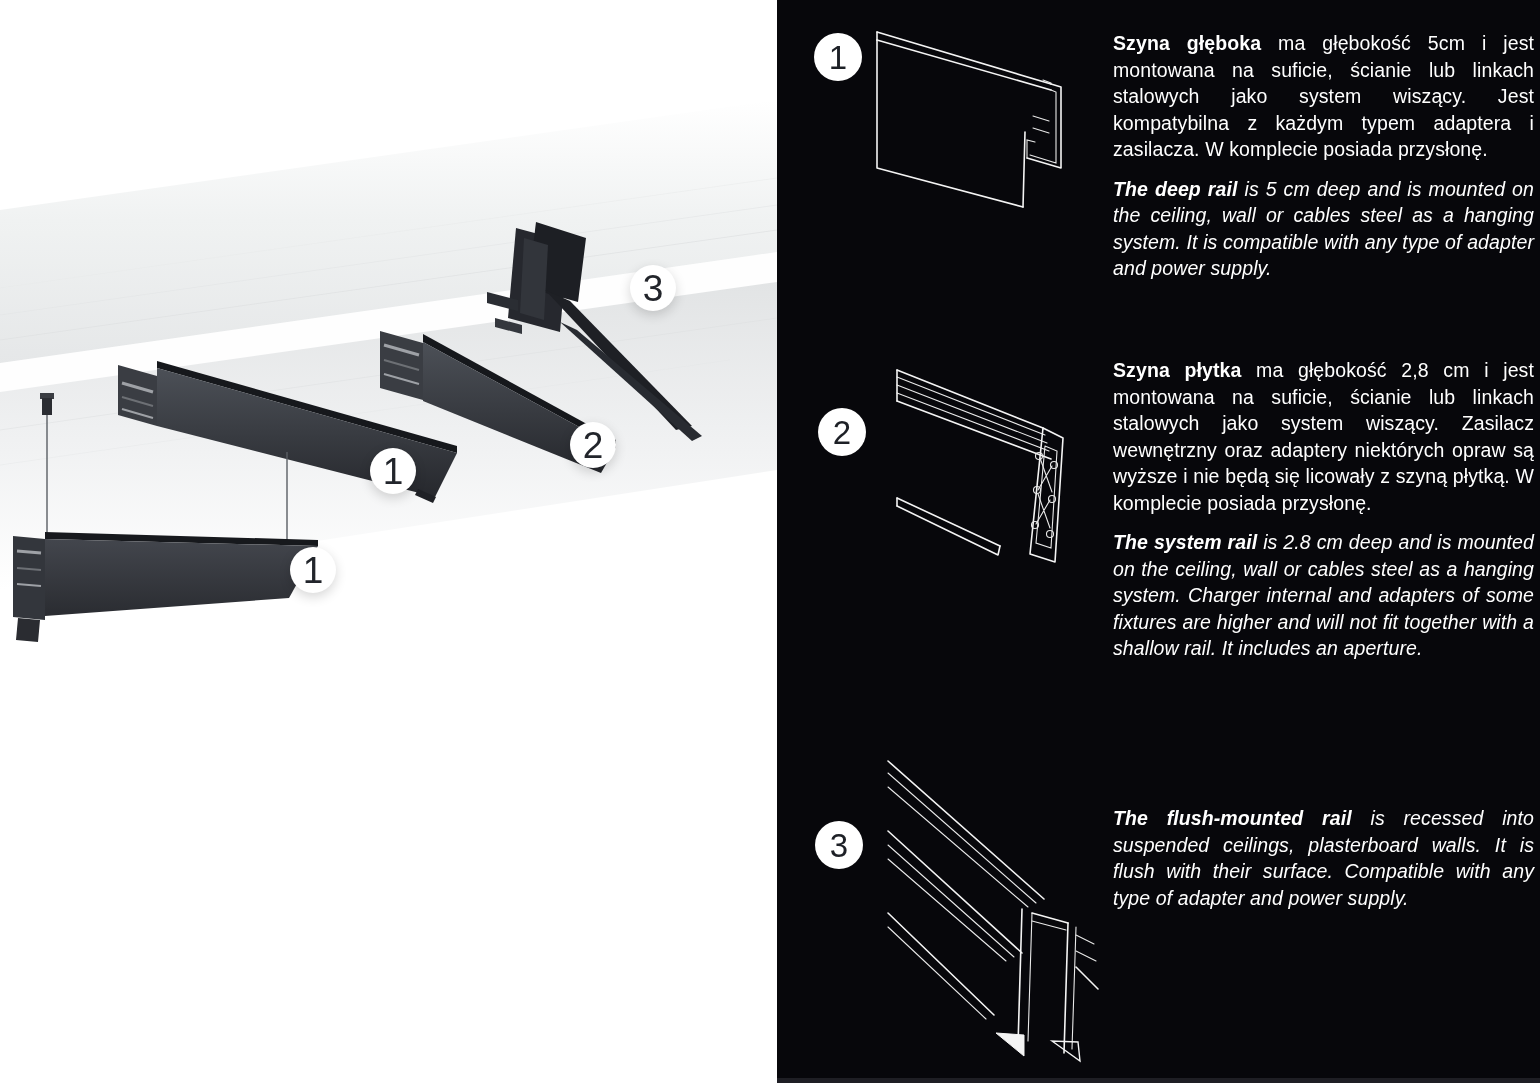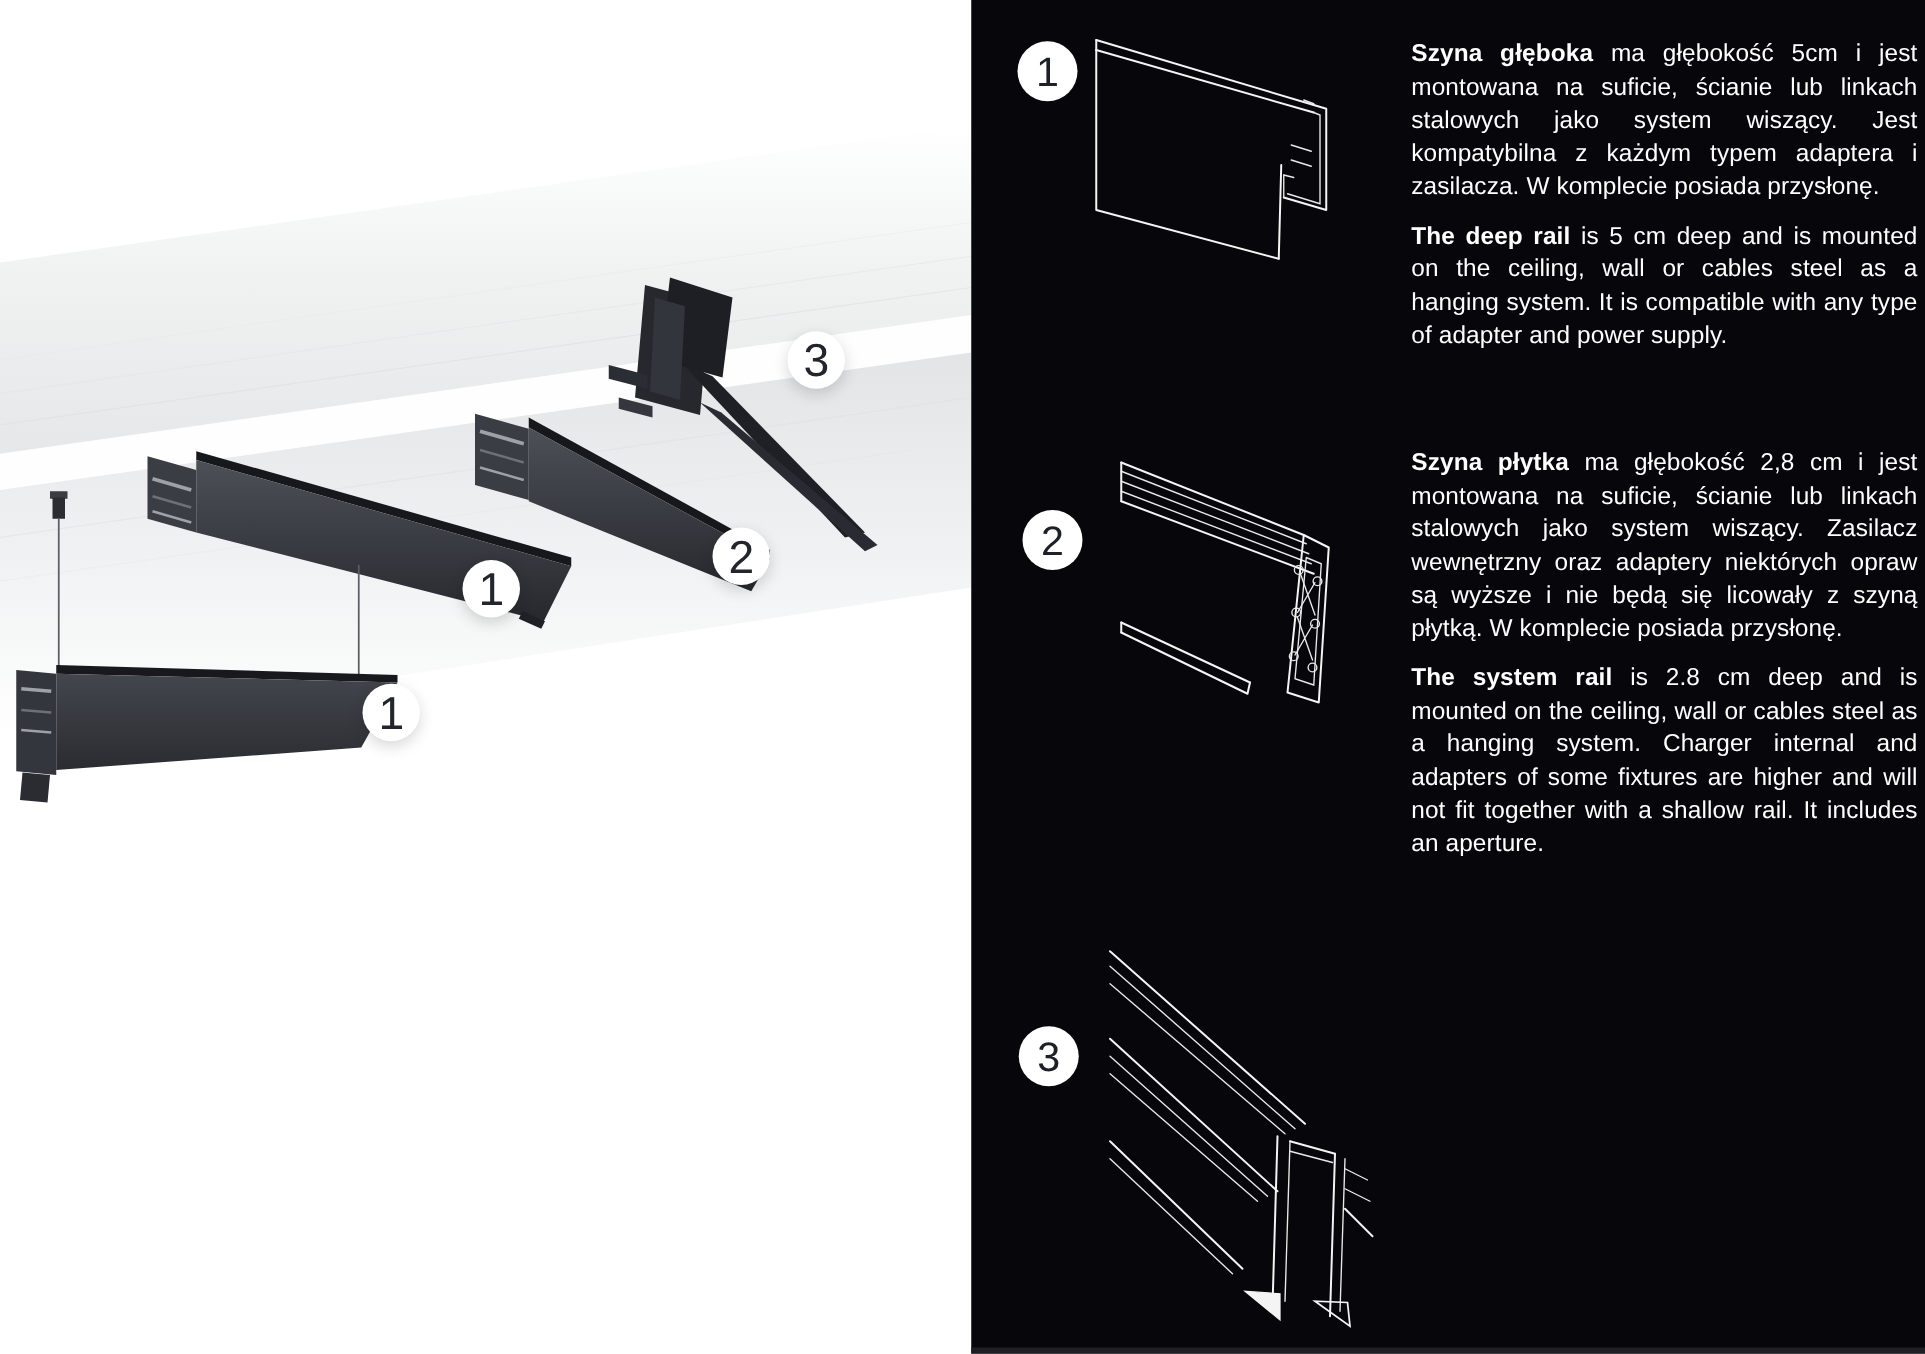--- a/index.html
+++ b/index.html
@@ -17,22 +17,22 @@
   .panel{position:absolute;left:777px;top:0;width:763px;height:1083px;background:#07070b;}
   .pbadge{position:absolute;width:48px;height:48px;border-radius:50%;background:#ffffff;
           display:flex;align-items:center;justify-content:center;
           font-size:33px;font-weight:500;color:#1d2026;line-height:1;}
   .draw{position:absolute;}
   .draw svg{display:block;}
   .lineart{stroke:#f4f4f4;stroke-width:1.6;fill:none;stroke-linecap:round;stroke-linejoin:round;}
   .lineart-thin{stroke:#e9e9e9;stroke-width:1.1;fill:none;stroke-linecap:round;}
   .sect-text{position:absolute;left:336px;width:421px;color:#ffffff;text-align:justify;
              font-size:19.5px;line-height:26.5px;letter-spacing:.1px;}
-  .sect-text p{margin:0 0 13px 16px;}
-  .sect-text p.en{margin-bottom:0;}
+  .sect-text p{margin:0 0 13px 0;}
+  .sect-text p.en{font-style:italic;margin-bottom:0;}
   .sect-text b{font-weight:700;}
   .panel-bottom-strip{position:absolute;left:0;bottom:0;width:100%;height:5px;background:#1e1e24;}
 </style>
 </head>
 <body>
 
 <div class="scene">
   <svg width="777" height="1083" viewBox="0 0 777 1083">
     <defs>
       <linearGradient id="gCeil" x1="0" y1="0" x2="0" y2="1">
@@ -201,16 +201,17 @@
       <path class="lineart" d="M196 170 L192 300"></path>
       <path class="lineart-thin" d="M204 174 L200 296"></path>
       <path d="M124 280 L152 303 L152 282 Z" fill="#f4f4f4" stroke="#f4f4f4" stroke-width="1"></path>
       <path d="M180 288 L208 308 L206 289 Z" fill="none" stroke="#f4f4f4" stroke-width="1.4"></path>
       <path class="lineart-thin" d="M204 182 L222 191"></path>
       <path class="lineart-thin" d="M204 198 L224 208"></path>
       <path class="lineart" d="M204 214 L226 236"></path>
     </svg>
   </div>
   <div class="sect-text" style="top:805px;">
+    <p class="en"><b>The flush-mounted rail</b><span> is recessed into suspended ceilings, plasterboard walls. It is flush with their surface. Compatible with any type of adapter and power supply.</span></p>
   </div>
 
   <div class="panel-bottom-strip"></div>
 </div>
 
 </body></html>

